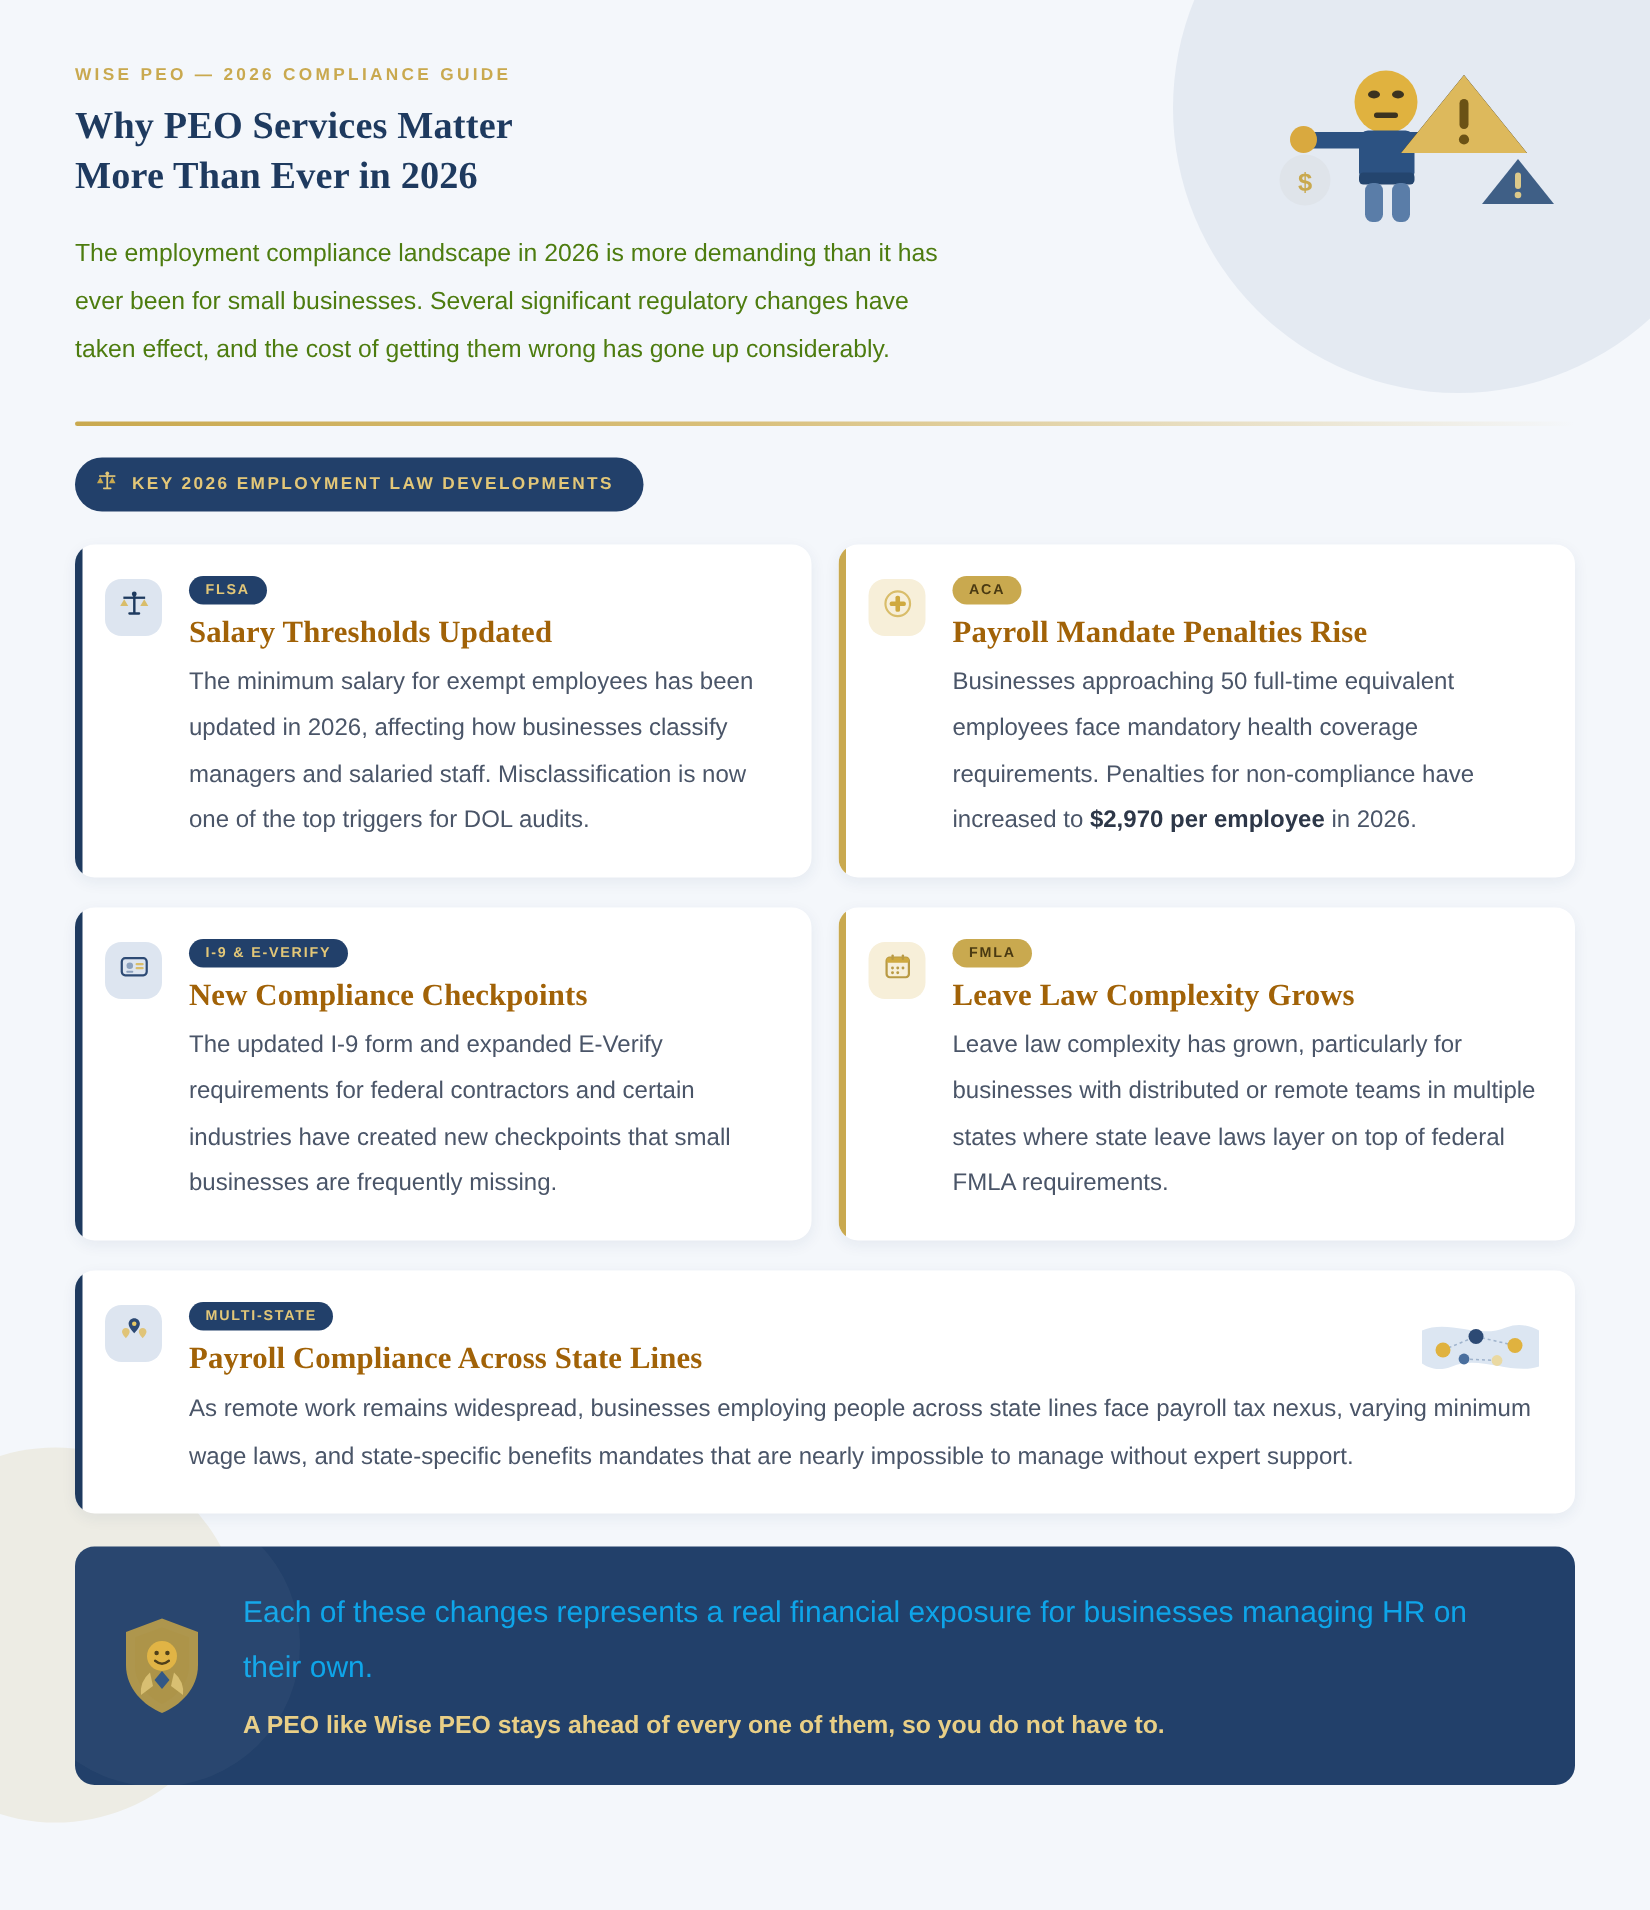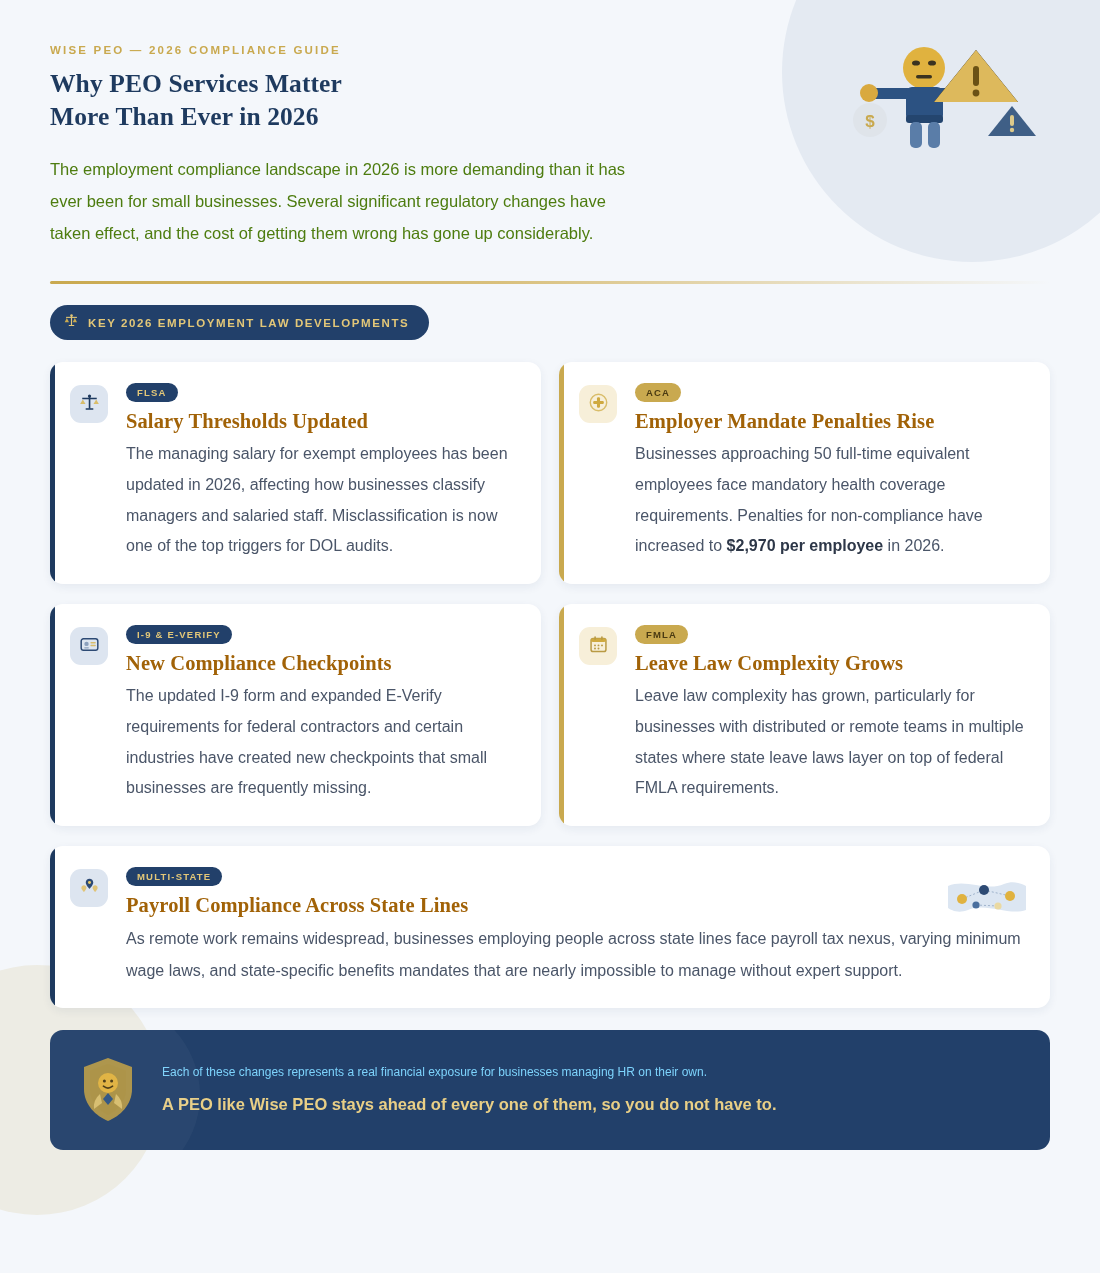--- a/index.html
+++ b/index.html
@@ -208,23 +208,23 @@
     top: -30px;
     width: 190px;
     height: 190px;
     border-radius: 50%;
     background: rgba(255,255,255,.035);
   }
   .callout-shield { position: relative; flex: 0 0 auto; width: 56px; height: 68px; }
   .callout-text { position: relative; flex: 1 1 auto; }
 
   .callout-line1 {
-    font-size: 12px;
+    font-size: 20px;
     line-height: 1.82;
-    color: #7dd3fc;
+    color: #0ea5e9;
   }
   .callout-line2 {
     margin-top: 6px;
     font-size: 16.5px;
     font-weight: bold;
     line-height: 1.7;
     color: #e9cf86;
   }
 </style>
 </head>
@@ -308,39 +308,39 @@
               <rect x="6.8" y="17" width="8.4" height="1.6" rx=".8" fill="#1e3a5f"></rect>
               <circle cx="11" cy="4.2" r="1.7" fill="#1e3a5f"></circle>
               <path d="M4 7.8 L6.8 12.6 L1.2 12.6 Z" fill="#d9bd6a"></path>
               <path d="M18 7.8 L20.8 12.6 L15.2 12.6 Z" fill="#d9bd6a"></path>
             </svg>
           </span>
         </div>
         <div class="card-main">
           <span class="pill" style="--pill-bg:#22406a; --pill-fg:#e3c778;">FLSA</span>
           <h2 class="card-title">Salary Thresholds Updated</h2>
-          <p class="card-text">The managing salary for exempt employees has been updated in 2026, affecting how businesses classify managers and salaried staff. Misclassification is now one of the top triggers for DOL audits.</p>
+          <p class="card-text">The minimum salary for exempt employees has been updated in 2026, affecting how businesses classify managers and salaried staff. Misclassification is now one of the top triggers for DOL audits.</p>
         </div>
       </div>
     </article>
 
     <article class="card" style="--accent:#c9a94f;">
       <div class="card-body">
         <div class="icon-tile" style="--tile:#f7efd9;">
           <span>
             <svg viewBox="0 0 22 22" width="21" height="21">
               <circle cx="11" cy="11" r="8.6" fill="none" stroke="#d9bd6a" stroke-width="1.5"></circle>
               <rect x="9.4" y="5.4" width="3.2" height="11.2" rx="1.3" fill="#cfa93f"></rect>
               <rect x="5.4" y="9.4" width="11.2" height="3.2" rx="1.3" fill="#cfa93f"></rect>
             </svg>
           </span>
         </div>
         <div class="card-main">
           <span class="pill" style="--pill-bg:#c9a94f; --pill-fg:#4a3a12;">ACA</span>
-          <h2 class="card-title">Employer Mandate Penalties Rise</h2>
+          <h2 class="card-title">Payroll Mandate Penalties Rise</h2>
           <p class="card-text">Businesses approaching 50 full-time equivalent employees face mandatory health coverage requirements. Penalties for non-compliance have increased to <b>$2,970 per employee</b> in 2026.</p>
         </div>
       </div>
     </article>
 
     <article class="card" style="--accent:#1e3a5f;">
       <div class="card-body">
         <div class="icon-tile" style="--tile:#dde5f0;">
           <span>
             <svg viewBox="0 0 24 24" width="21" height="21">

